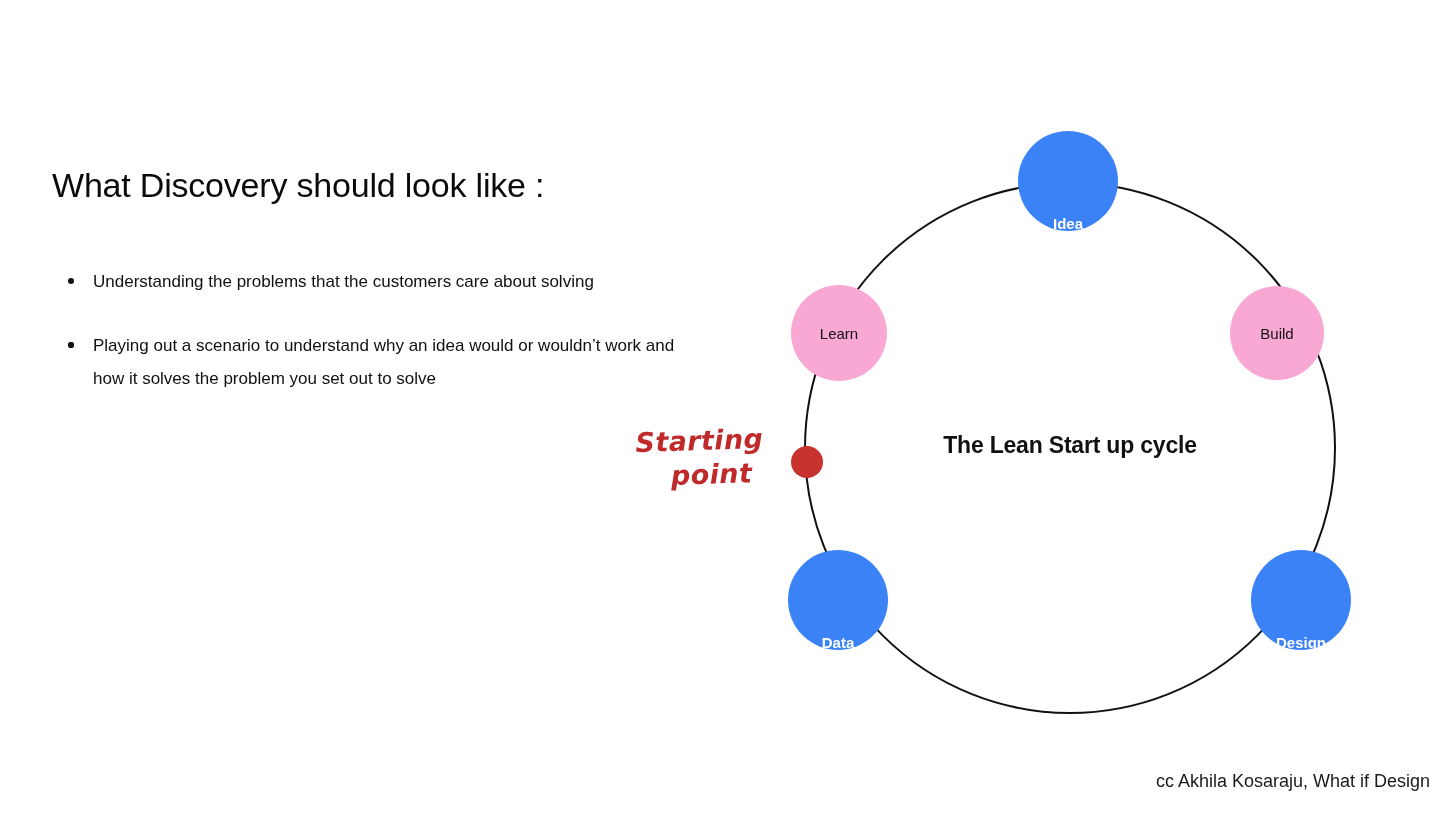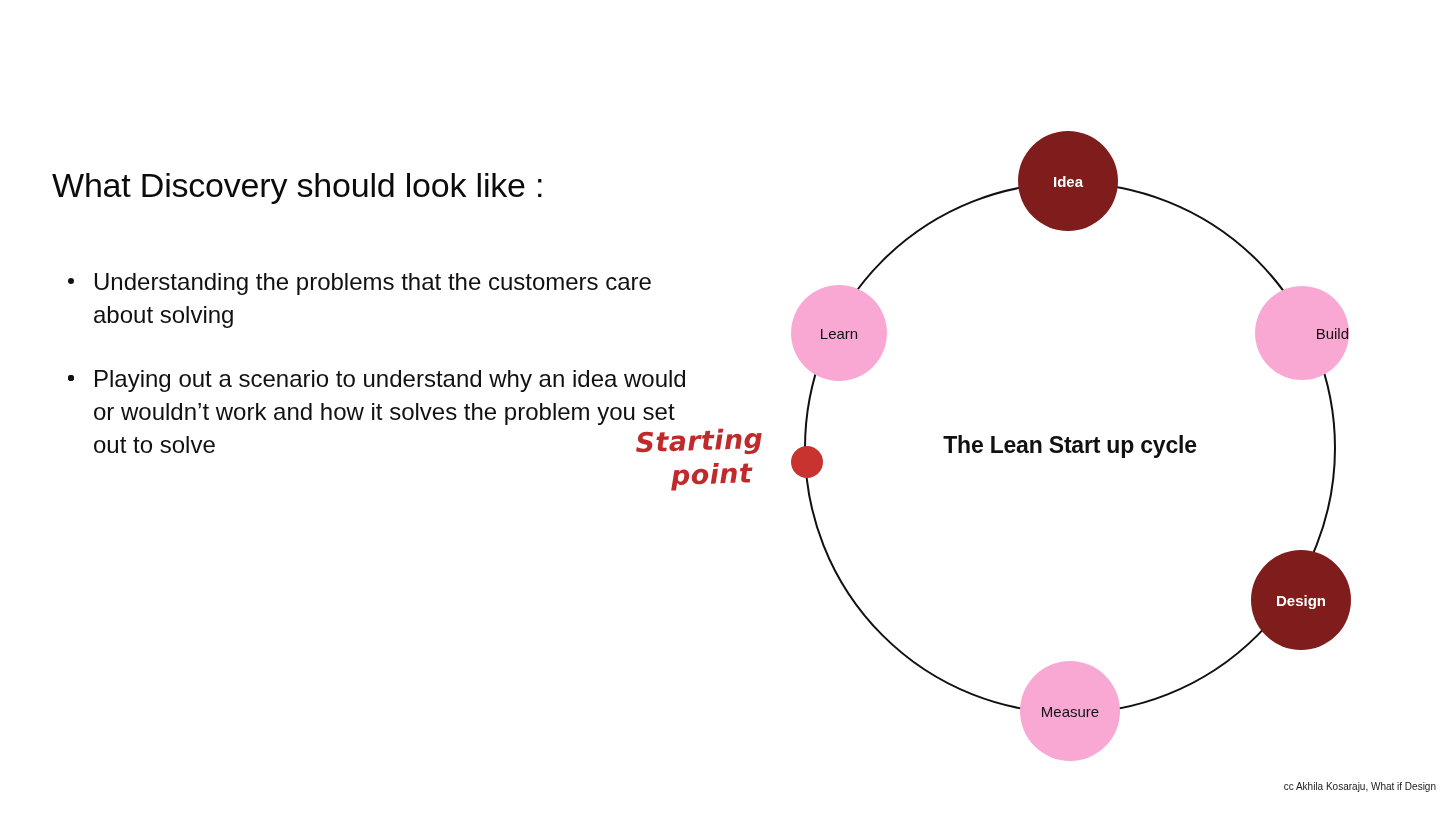--- a/index.html
+++ b/index.html
@@ -38,21 +38,21 @@
   }
   #bullet-list {
     list-style: none;
     margin: 0;
     padding: 0;
   }
   .bullet-item {
     position: relative;
     padding-left: 41px;
     margin-bottom: 31px;
-    font-size: 24px;
+    font-size: 17px;
     line-height: 33px;
     color: #111111;
     max-width: 600px;
   }
   .bullet-item:last-child { margin-bottom: 0; }
   .bullet-marker {
     position: absolute;
     left: 16px;
     top: 13px;
     width: 6px;
@@ -94,21 +94,21 @@
     display: flex;
     align-items: center;
     justify-content: center;
     text-align: center;
     box-sizing: border-box;
   }
   .node-label {
     font-size: 15px;
     line-height: 1;
   }
-  .node.dark { background: #7f1d1d; }
+  .node.dark { background: #3b82f6; align-items: flex-end; }
   .node.dark .node-label { color: #ffffff; font-weight: 700; }
   .node.light { background: #f9a8d4; }
   .node.light .node-label { color: #121212; font-weight: 400; }
 
   
   #starting-point-annotation {
     position: absolute;
     left: 625px;
     top: 424px;
     width: 150px;
@@ -130,23 +130,23 @@
     top: 446px;
     width: 32px;
     height: 32px;
     border-radius: 50%;
     background: #C8332F;
   }
 
   
   #credit {
     position: absolute;
-    right: 20px;
+    right: 26px;
     bottom: 27px;
-    font-size: 10px;
+    font-size: 18px;
     color: #1a1a1a;
     white-space: nowrap;
   }
 </style>
 </head>
 <body>
 
 <div id="slide">
 
   <div id="left-column">
@@ -178,32 +178,32 @@
     <svg id="cycle-svg" viewBox="0 0 620 700">
       <circle cx="310" cy="348" r="265" fill="none" stroke="#111111" stroke-width="2"></circle>
     </svg>
 
     <div id="cycle-center-label">The Lean Start up cycle</div>
 
     <div class="node dark" style="left:258px; top:31px; width:100px; height:100px;">
       <span class="node-label">Idea</span>
     </div>
 
-    <div class="node light" style="left:495px; top:186px; width:94px; height:94px;justify-content:flex-end;">
+    <div class="node light" style="left:470px; top:186px; width:94px; height:94px;">
       <span class="node-label">Build</span>
     </div>
 
     <div class="node dark" style="left:491px; top:450px; width:100px; height:100px;">
       <span class="node-label">Design</span>
     </div>
 
-    <div class="node light" style="left:260px; top:561px; width:100px; height:100px;">
-      <span class="node-label">Measure</span>
-    </div>
-
+
+    <div class="node dark" style="left:28px; top:450px; width:100px; height:100px;">
+      <span class="node-label">Data</span>
+    </div>
 
     <div class="node light" style="left:31px; top:185px; width:96px; height:96px;">
       <span class="node-label">Learn</span>
     </div>
   </div>
 
   <div id="starting-dot"></div>
 
   <div id="credit">cc Akhila Kosaraju, What if Design</div>
 

